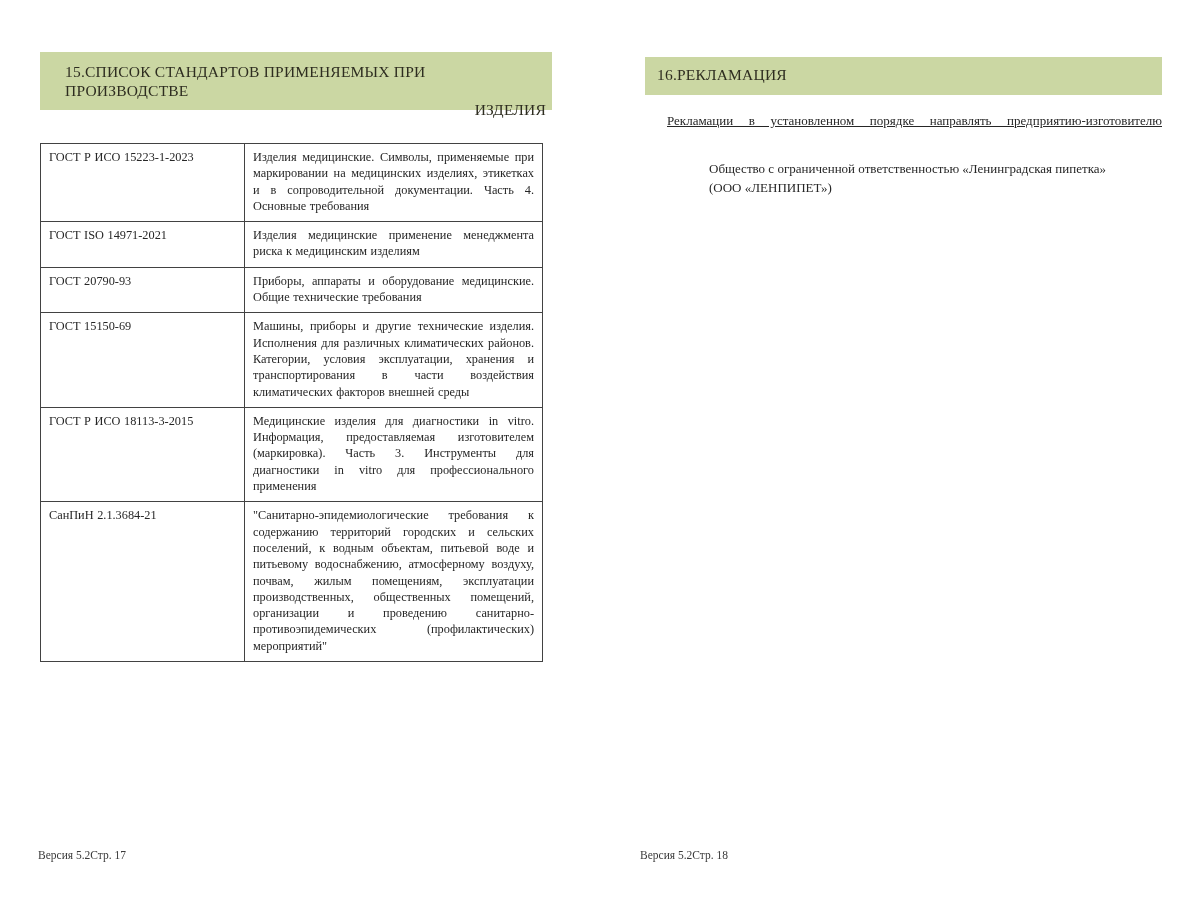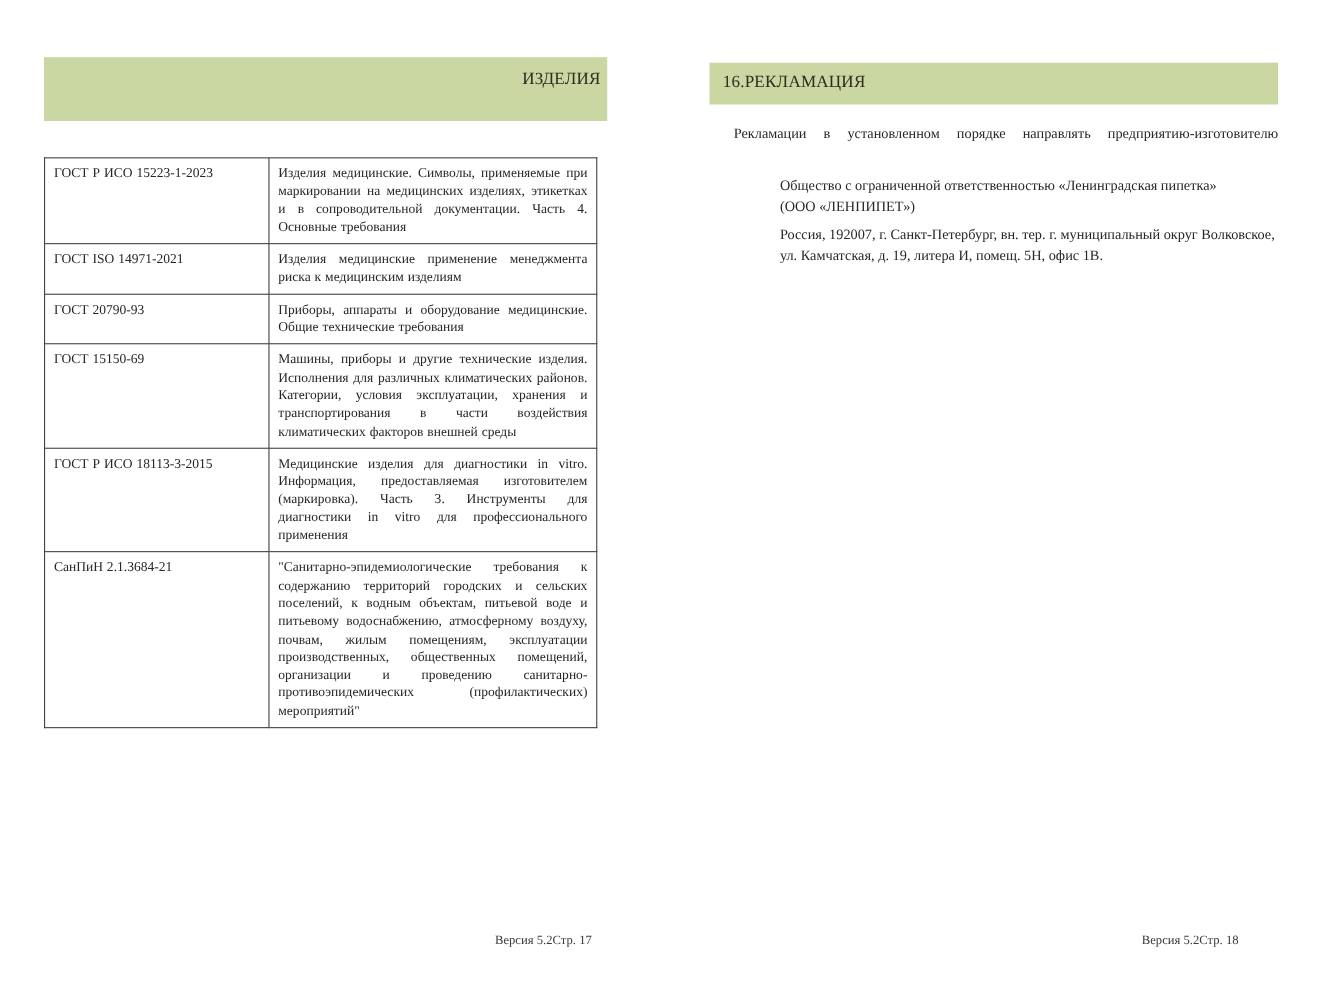--- a/index.html
+++ b/index.html
@@ -63,53 +63,55 @@
   .standards-table td.col-desc {
     text-align: justify;
   }
 
   
   .para {
     left: 640px; top: 111px;
     width: 522px;
     font-size: 13px;
     line-height: 19.5px;
+    text-decoration: underline;
   }
   .para-line1 {
     text-indent: 27px;
     text-align: justify;
     text-align-last: justify;
   }
   .address-block {
     left: 677px; top: 159px;
     width: 486px;
     font-size: 13px;
     line-height: 19px;
   }
   .addr-group { margin-bottom: 6px; }
   .addr-group .line { display: block; margin-left: 32px; }
 
   
   .page-footer {
     display: flex;
-    justify-content: flex-end;
+    justify-content: flex-start;
     font-size: 11.5px;
     color: var(--color-footer-text, #3a3a3a);
   }
   .footer-left  { left: 38px;  top: 849px; width: 500px; }
   .footer-right { left: 640px; top: 849px; width: 486px; }
 </style>
 </head>
 <body>
 
 <div class="canvas">
 
   <section>
 
     <header class="abs heading-box heading-left">
+      <div class="heading-line1">15.СПИСОК СТАНДАРТОВ ПРИМЕНЯЕМЫХ ПРИ ПРОИЗВОДСТВЕ</div>
       <div class="heading-line2">ИЗДЕЛИЯ</div>
     </header>
 
     <table class="abs standards-table">
       <tbody>
         <tr>
           <td class="col-std">ГОСТ Р ИСО 15223-1-2023</td>
           <td class="col-desc">Изделия медицинские. Символы, применяемые при маркировании на медицинских изделиях, этикетках и в сопроводительной документации. Часть 4. Основные требования</td>
         </tr>
         <tr>
@@ -149,24 +151,20 @@
 
     <div class="abs para">
       <div class="para-line1">Рекламации в установленном порядке направлять предприятию-изготовителю</div>
     </div>
 
     <div class="abs address-block">
       <p class="addr-group">
         <span class="line">Общество с ограниченной ответственностью «Ленинградская пипетка»</span>
         <span class="line">(ООО «ЛЕНПИПЕТ»)</span>
       </p>
-      <p class="addr-group">
-        <span class="line">Россия, 192007, г. Санкт-Петербург, вн. тер. г. муниципальный округ Волковское,</span>
-        <span class="line">ул. Камчатская, д. 19, литера И, помещ. 5Н, офис 1В.</span>
-      </p>
     </div>
 
     <footer class="abs page-footer footer-right">
       <span>Версия 5.2</span>
       <span>Стр. 18</span>
     </footer>
   </section>
 
 </div>
 

